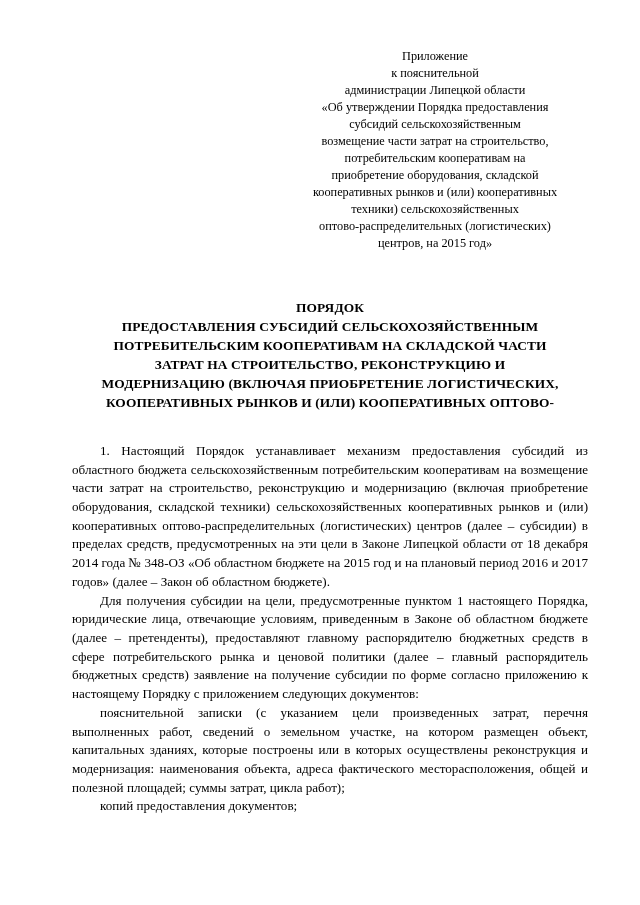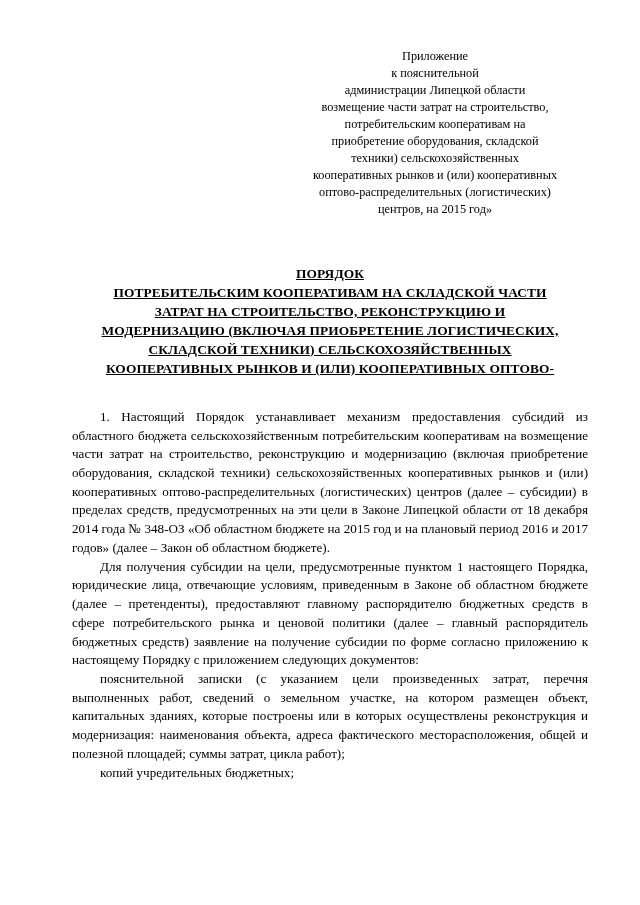--- a/index.html
+++ b/index.html
@@ -41,21 +41,20 @@
   .doc-title {
     margin-top: 46px;
     text-align: center;
     font-size: 13.4px;
     font-weight: bold;
     line-height: 1.42;
     letter-spacing: 0.1px;
   }
   .doc-title .tline {
     display: block;
-    text-decoration: underline;
   }
   
   .body-text {
     margin-top: 30px;
     font-size: 13.1px;
     line-height: 1.43;
     text-align: justify;
   }
   .para {
     margin: 0;
@@ -66,39 +65,41 @@
 </head>
 <body>
 
 <div class="page">
   <div class="content">
 
     <div class="header-block">
       <span class="hline">Приложение</span>
       <span class="hline">к пояснительной</span>
       <span class="hline">администрации Липецкой области</span>
+      <span class="hline">«Об утверждении Порядка предоставления</span>
+      <span class="hline">субсидий сельскохозяйственным</span>
       <span class="hline">возмещение части затрат на строительство,</span>
       <span class="hline">потребительским кооперативам на</span>
       <span class="hline">приобретение оборудования, складской</span>
+      <span class="hline">кооперативных  рынков и (или) кооперативных</span>
       <span class="hline">техники) сельскохозяйственных</span>
-      <span class="hline">кооперативных  рынков и (или) кооперативных</span>
       <span class="hline">оптово-распределительных (логистических)</span>
       <span class="hline">центров, на 2015 год»</span>
     </div>
 
     <div class="doc-title">
       <span class="tline">ПОРЯДОК</span>
+      <span class="tline">ПРЕДОСТАВЛЕНИЯ СУБСИДИЙ СЕЛЬСКОХОЗЯЙСТВЕННЫМ</span>
       <span class="tline">ПОТРЕБИТЕЛЬСКИМ КООПЕРАТИВАМ НА СКЛАДСКОЙ ЧАСТИ</span>
       <span class="tline">ЗАТРАТ НА СТРОИТЕЛЬСТВО, РЕКОНСТРУКЦИЮ И</span>
       <span class="tline">МОДЕРНИЗАЦИЮ (ВКЛЮЧАЯ ПРИОБРЕТЕНИЕ ЛОГИСТИЧЕСКИХ,</span>
-      <span class="tline">СКЛАДСКОЙ ТЕХНИКИ) СЕЛЬСКОХОЗЯЙСТВЕННЫХ</span>
       <span class="tline">КООПЕРАТИВНЫХ РЫНКОВ И (ИЛИ) КООПЕРАТИВНЫХ ОПТОВО-</span>
     </div>
 
     <div class="body-text">
       <p class="para">1. Настоящий Порядок устанавливает механизм предоставления субсидий из областного бюджета сельскохозяйственным потребительским кооперативам на возмещение части затрат на строительство, реконструкцию и   модернизацию (включая       приобретение       оборудования,      складской       техники) сельскохозяйственных кооперативных рынков и (или) кооперативных оптово-распределительных (логистических) центров (далее – субсидии) в пределах средств, предусмотренных на эти цели в Законе Липецкой области от 18 декабря 2014 года № 348-ОЗ «Об областном бюджете на 2015 год и на плановый период 2016 и 2017 годов» (далее – Закон об областном бюджете).</p>
       <p class="para">Для получения субсидии на цели, предусмотренные пунктом 1 настоящего Порядка, юридические лица, отвечающие условиям, приведенным в Законе об областном     бюджете     (далее  –  претенденты),    предоставляют     главному распорядителю бюджетных средств в сфере потребительского рынка и ценовой политики (далее – главный распорядитель бюджетных средств) заявление на получение субсидии по форме согласно приложению к настоящему Порядку с приложением следующих документов:</p>
       <p class="para">пояснительной записки (с указанием цели произведенных затрат, перечня выполненных работ, сведений о земельном участке, на котором размещен объект, капитальных зданиях, которые построены или в которых осуществлены реконструкция и модернизация: наименования объекта, адреса фактического месторасположения, общей и полезной площадей; суммы затрат, цикла работ);</p>
-      <p class="para">копий учредительных бюджетных;</p>
+      <p class="para">копий предоставления документов;</p>
     </div>
 
   </div>
 </div>
 
 </body></html>

